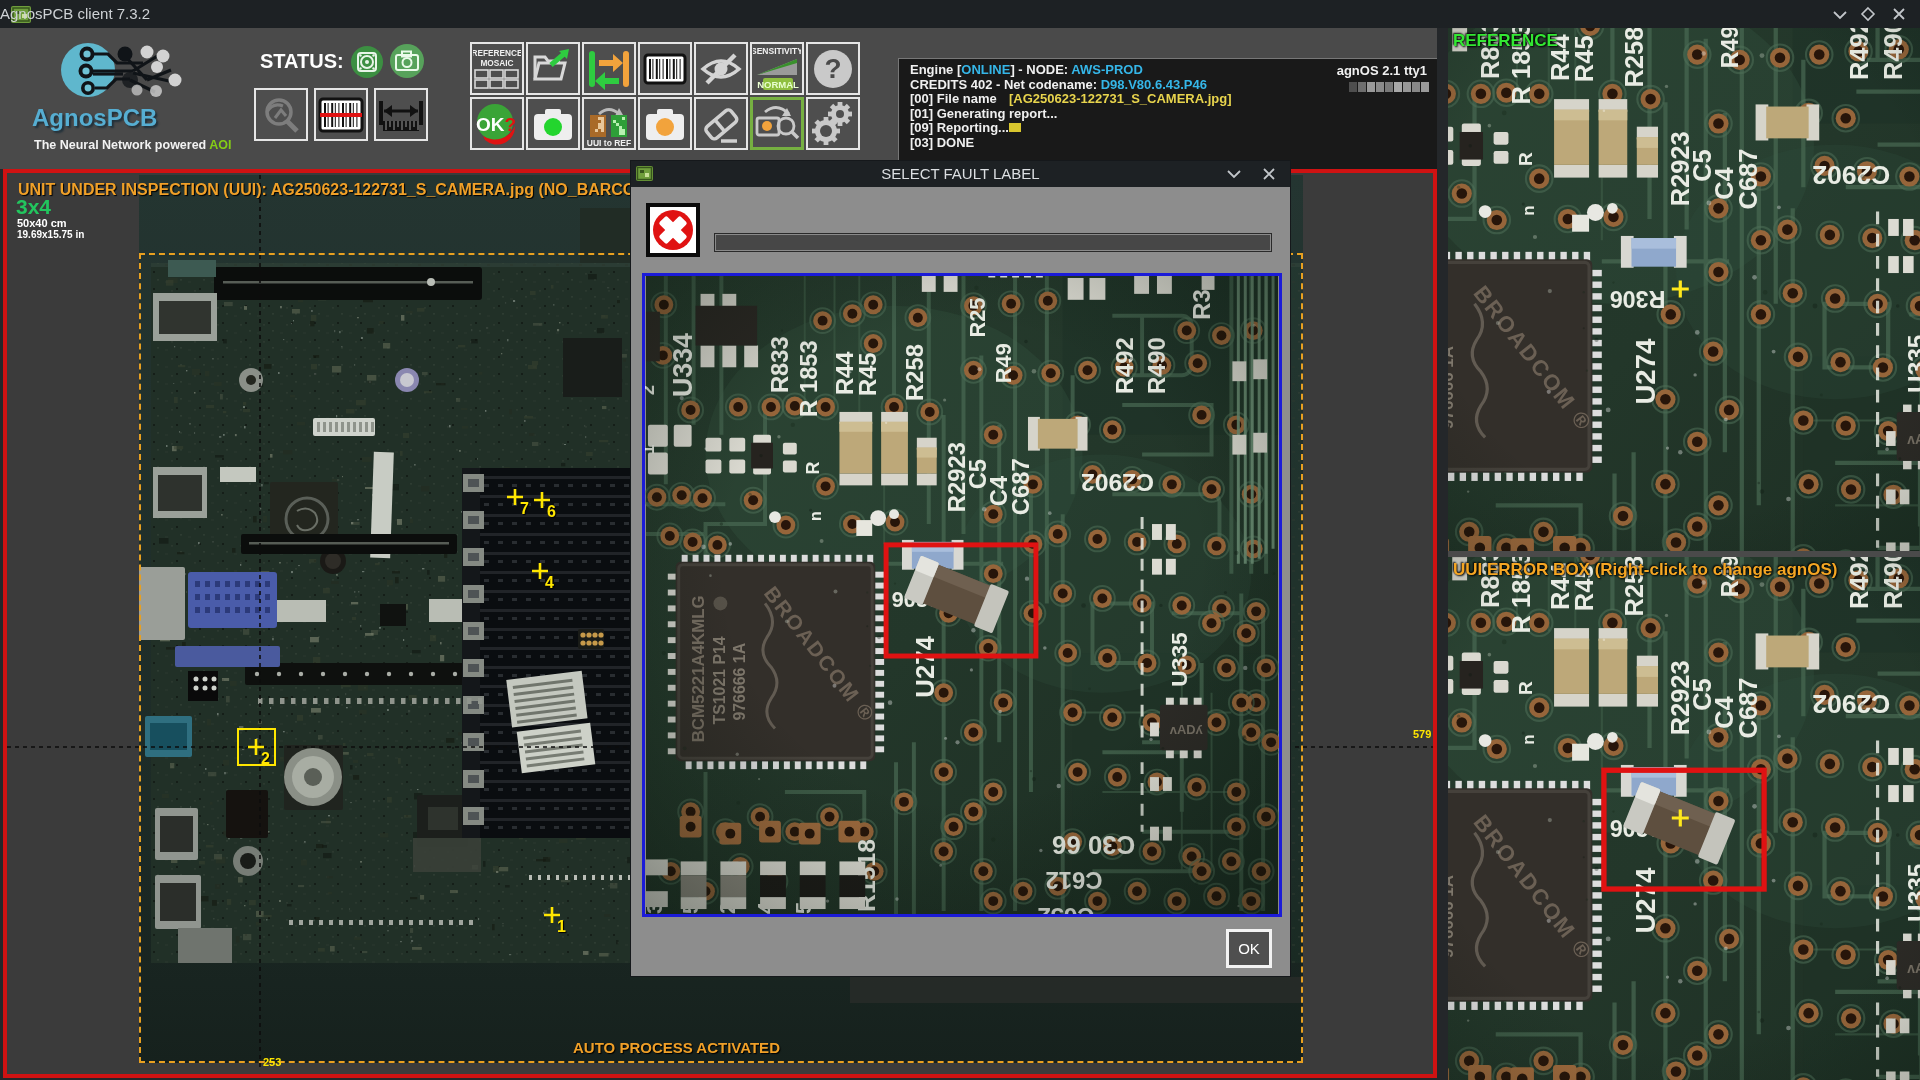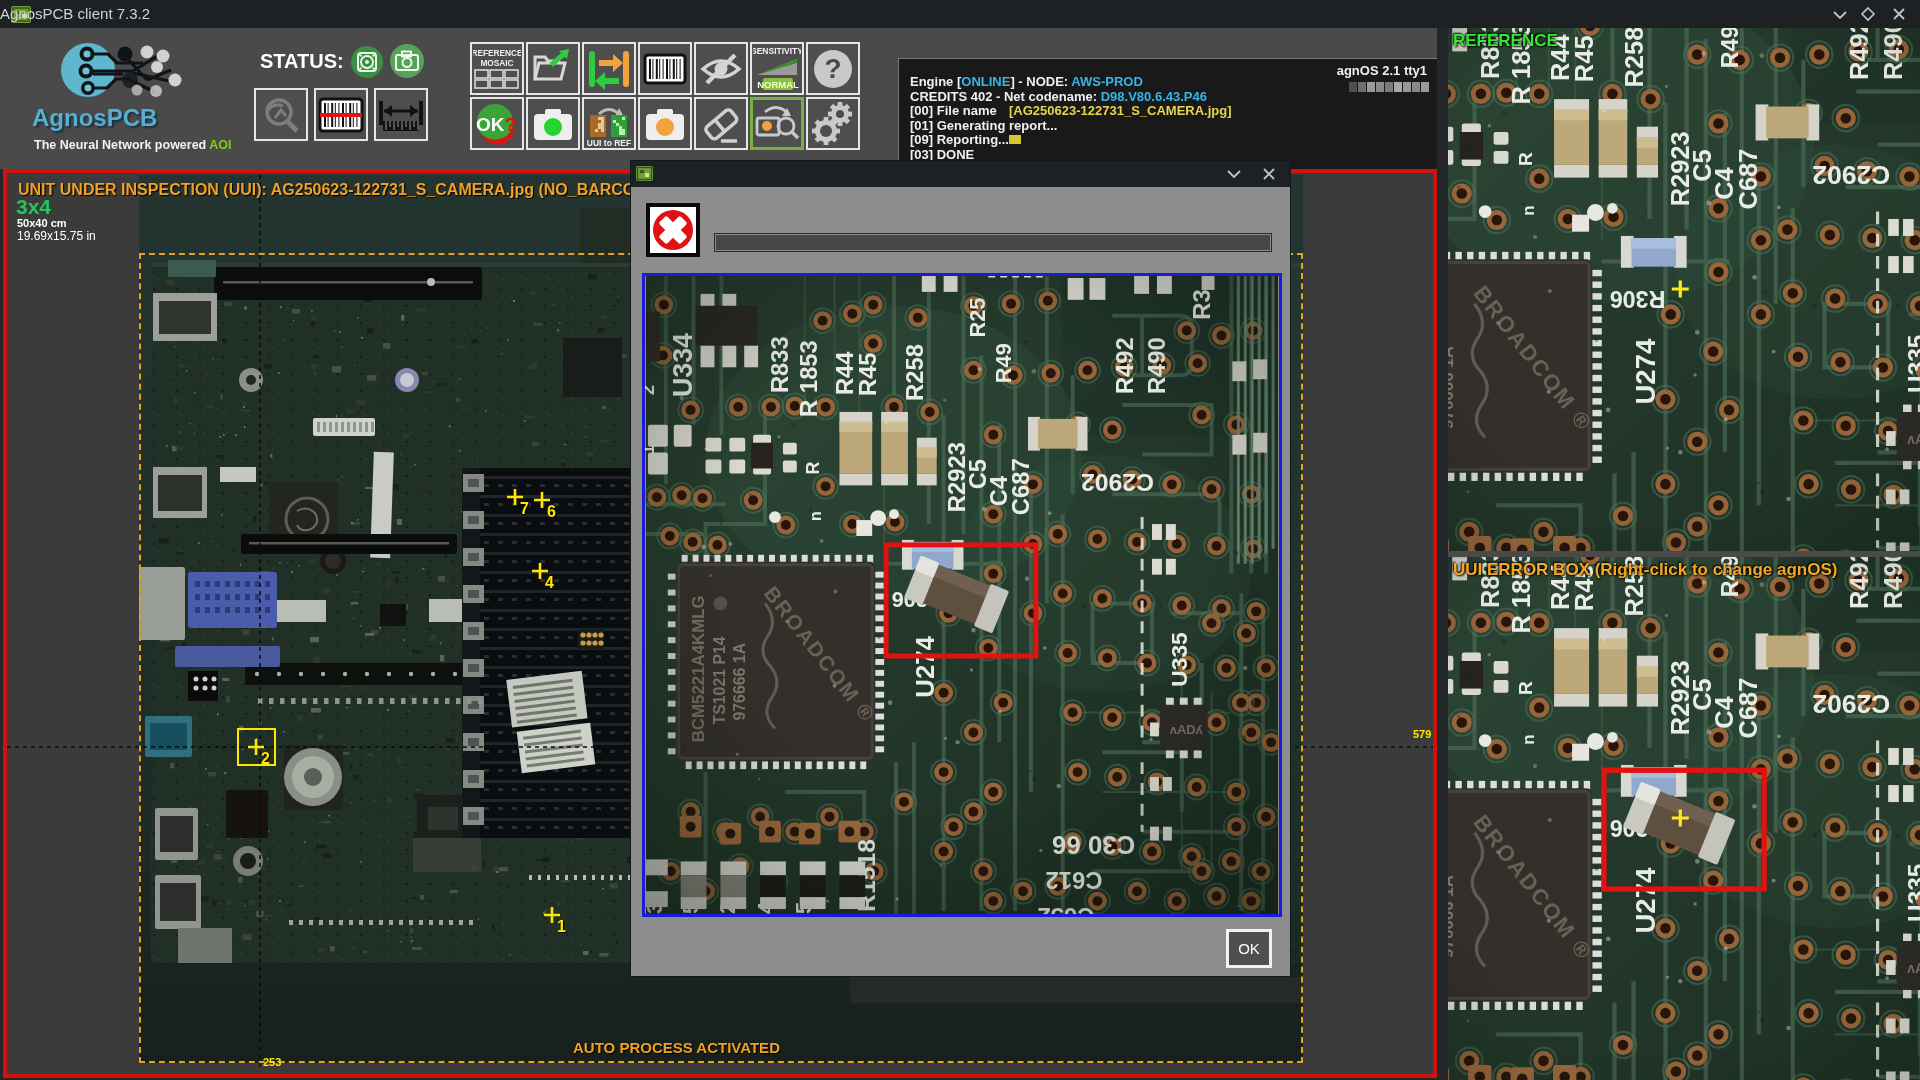--- a/index.html
+++ b/index.html
@@ -1,33 +1,33 @@
 <!DOCTYPE html>
 <html><head><meta charset="utf-8"><style>
 *{margin:0;padding:0;box-sizing:border-box}
 body{width:1920px;height:1080px;background:#24272a;font-family:"Liberation Sans",sans-serif;overflow:hidden;position:relative}
 #titlebar{position:absolute;left:0;top:0;width:1920px;height:28px;background:#1d2124;color:#ced2d5;font-size:15px}
 #titlebar .t{position:absolute;left:0;right:0;top:5px;text-align:left}
 #toolbar{position:absolute;left:0;top:28px;width:1920px;height:141px;background:#4a4a4a}
 .tbtn{position:absolute;width:54px;height:53px;border:2.5px solid #e6e6e6;background:#4e4e4e;display:flex;align-items:center;justify-content:center}
 #console{position:absolute;left:898px;top:30px;width:540px;height:130px;background:#191919;border:1px solid #777;color:#f0f0f0;font-size:13px;font-weight:bold}
 .cl{position:relative;margin-left:11px;line-height:14.5px;white-space:pre}
-.cl:first-child{margin-top:16px}
+.cl:first-child{margin-top:4px}
 .c{color:#35b6e8} .y{color:#e8d44d}
 .sp{display:inline-block;width:99px}
 .ysq{display:inline-block;width:12px;height:9px;background:#d8c62e}
 #agnos{position:absolute;right:10px;top:4px;font-size:13px}
 #blocks{position:absolute;right:8px;top:21px}
 #blocks span{display:inline-block;width:8px;height:10px;margin-left:1px}
 #mainpanel{position:absolute;left:3px;top:169px;width:1434px;height:909px;background:#3b3b3b;border:4px solid #cf1212}
 #photo{position:absolute;left:132px;top:2px}
 .otitle{position:absolute;left:11px;top:8px;font-size:16px;font-weight:bold;color:#f0a028;white-space:nowrap;width:612px;overflow:hidden;text-shadow:1px 1px 1px #000}
 #dim1{position:absolute;left:9px;top:22px;font-size:21px;font-weight:bold;color:#22c55e}
 #dim2{position:absolute;left:10px;top:44px;font-size:11px;font-weight:bold;color:#fff}
-#dim3{position:absolute;left:10px;top:56px;font-size:12px;font-weight:normal;color:#fff}
+#dim3{position:absolute;left:10px;top:56px;font-size:10px;font-weight:bold;color:#fff}
 #dash{position:absolute;left:132px;top:80px;width:1164px;height:810px;border:2.5px dashed #e8a020}
 .mk{position:absolute}
 .mklbl{position:absolute;font-size:16px;font-weight:bold;color:#ffe600;text-shadow:1px 1px 1px #000}
 #n579{position:absolute;left:1406px;top:555px;font-size:11px;font-weight:bold;color:#ffe600}
 #n253{position:absolute;left:256px;top:883px;font-size:11px;font-weight:bold;color:#ffe600}
 #autop{position:absolute;left:566px;top:866px;font-size:15px;font-weight:bold;color:#f0a028;text-shadow:1px 1px 1px #000}
 #errt{position:absolute;left:934px;top:864px;font-size:24px;font-weight:bold;color:#ef7b1a;text-shadow:1px 1px 2px #000}
 .rpanel{position:absolute;left:1448px;width:472px;overflow:hidden}
 .rt{position:absolute;left:5px;top:3px;font-size:17px;font-weight:bold;white-space:nowrap;text-shadow:1px 1px 2px #000,-1px -1px 2px #000}
 #dlg{position:absolute;left:630px;top:160px;width:661px;height:817px;background:#8d8d8d;border:1px solid #15181b}
@@ -2511,20 +2511,21 @@
 </div>
 
 <div id="dlg">
 <div id="dlgtitle">
       <svg style="position:absolute;left:5px;top:5px" width="17" height="15" viewBox="0 0 17 15">
         <rect width="17" height="15" rx="2" fill="#6f9e3c"></rect>
         <rect x="1.5" y="1.5" width="14" height="12" fill="none" stroke="#37551c" stroke-width="1.4"></rect>
         <rect x="4" y="4" width="4" height="3" fill="#37551c"></rect>
         <rect x="9" y="7" width="4" height="4" fill="#c9e09a"></rect>
       </svg>
+      <div class="t">SELECT FAULT LABEL</div>
 <svg style="position:absolute;right:8px;top:0" width="60" height="26">
         <path d="M6,10 l6,6 6,-6" stroke="#c2c6ca" stroke-width="1.8" fill="none"></path>
         <path d="M42,8 l10,10 M52,8 l-10,10" stroke="#c2c6ca" stroke-width="1.8"></path>
       </svg>
     </div>
 <div id="erricon"><svg width="46" height="46" viewBox="0 0 46 46">
         <circle cx="23" cy="23" r="20" fill="#e01212"></circle>
         <g transform="rotate(45 23 23)">
           <rect x="8" y="17.5" width="30" height="11" rx="2" fill="#fff"></rect>
           <rect x="17.5" y="8" width="11" height="30" rx="2" fill="#fff"></rect>

